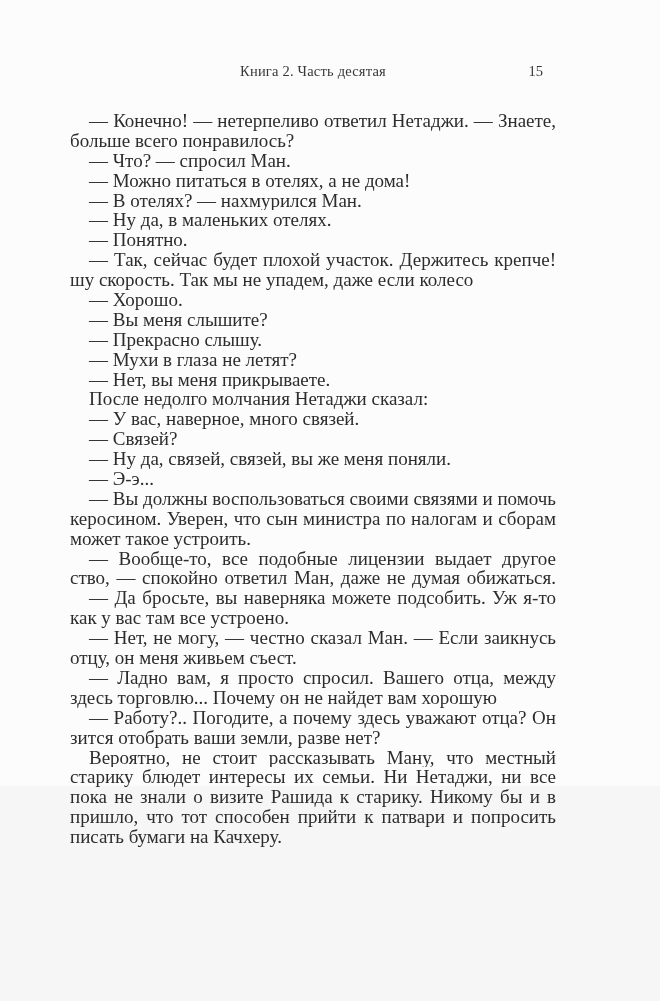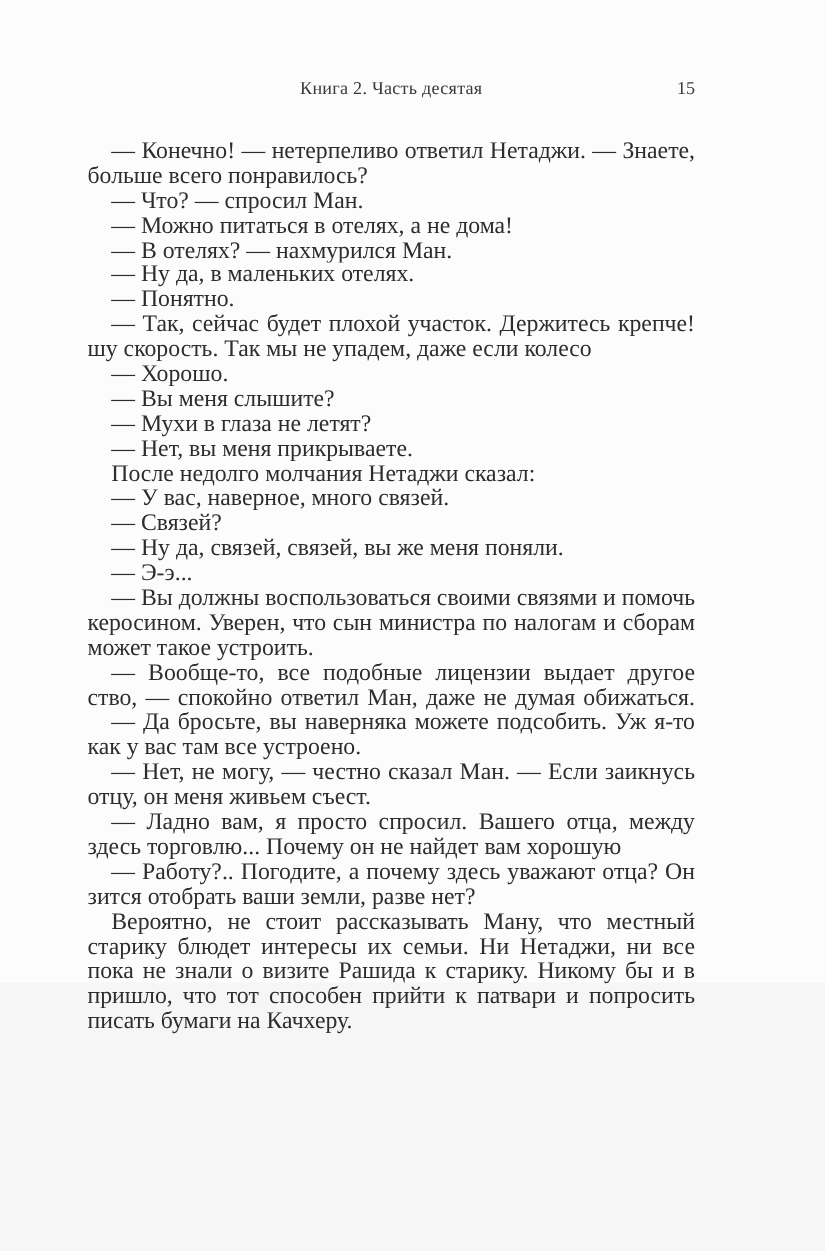--- a/index.html
+++ b/index.html
@@ -31,21 +31,21 @@
     line-height: 20px;
     color: #383838;
   }
   .head-title {
     display: block;
     text-align: center;
     letter-spacing: 0.2px;
   }
   .page-number {
     position: absolute;
-    right: 0;
+    right: 13px;
     top: 0;
   }
   .text-block {
     position: absolute;
     left: 70px;
     top: 111px;
     width: 486px;
     font-size: 19px;
     line-height: 19.9px;
     color: #2d2d2d;
@@ -99,20 +99,23 @@
         <div class="line first fill">— Так, сейчас будет плохой участок. Держитесь крепче! Я сбро-</div>
         <div class="line">шу скорость. Так мы не упадем, даже если колесо проскользнет.</div>
       </div>
       <div class="paragraph">
         <div class="line first">— Хорошо.</div>
       </div>
       <div class="paragraph">
         <div class="line first">— Вы меня слышите?</div>
       </div>
       <div class="paragraph">
+        <div class="line first">— Прекрасно слышу.</div>
+      </div>
+      <div class="paragraph">
         <div class="line first">— Мухи в глаза не летят?</div>
       </div>
       <div class="paragraph">
         <div class="line first">— Нет, вы меня прикрываете.</div>
       </div>
       <div class="paragraph">
         <div class="line first">После недолго молчания Нетаджи сказал:</div>
       </div>
       <div class="paragraph">
         <div class="line first">— У вас, наверное, много связей.</div>

